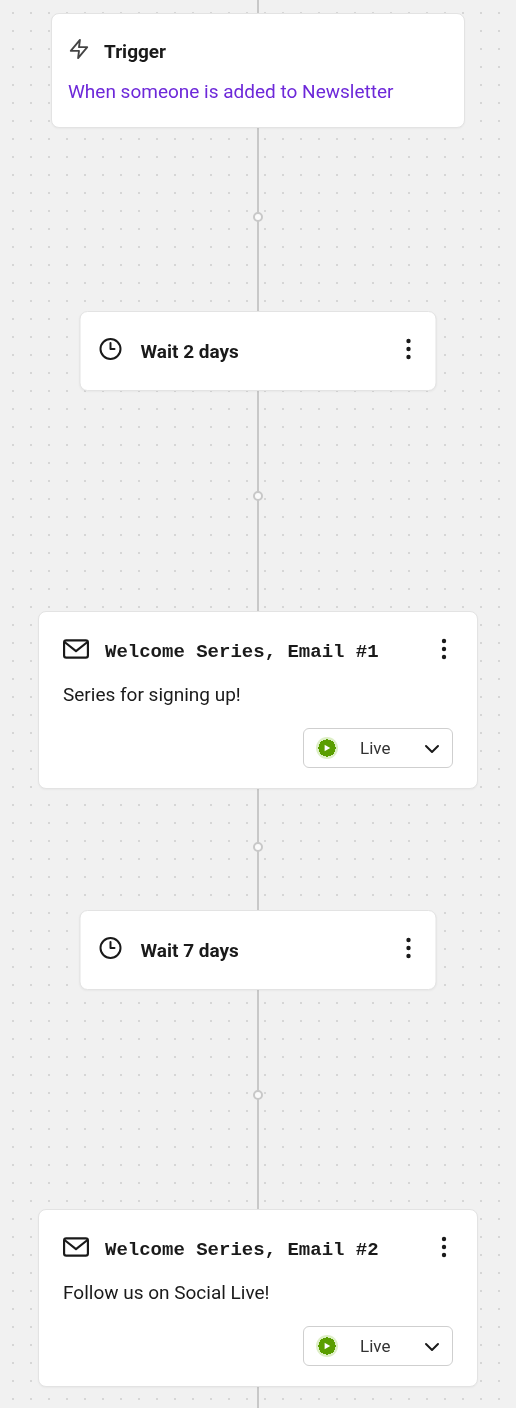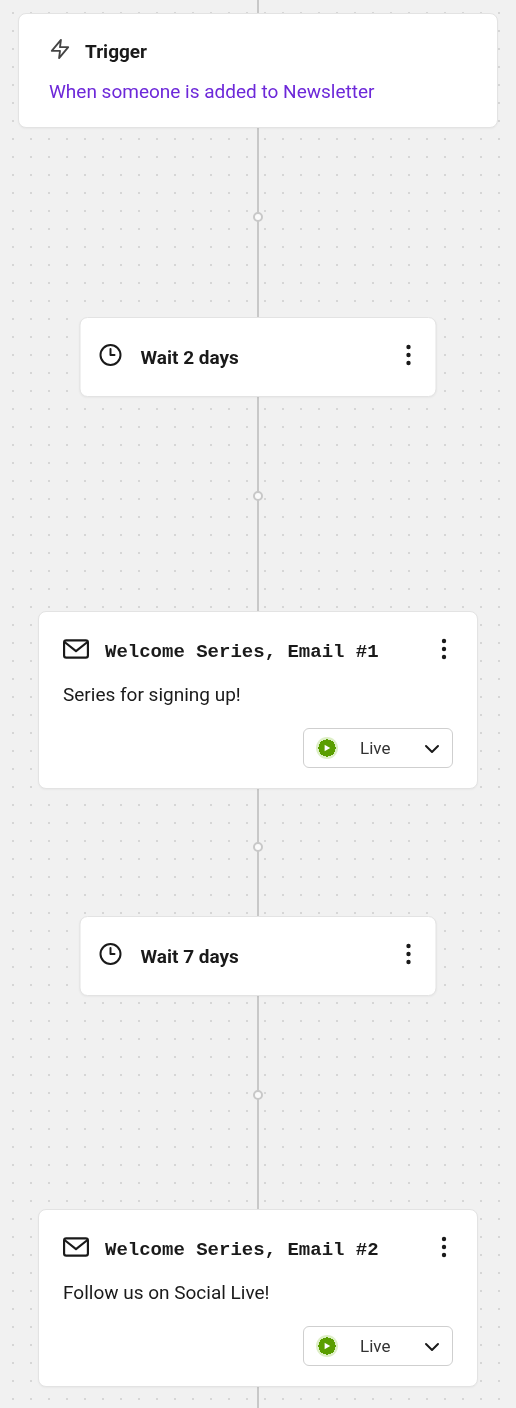--- a/index.html
+++ b/index.html
@@ -45,37 +45,36 @@
     border: 1px solid #e3e3e3;
     border-radius: 8px;
     box-shadow: 0 1px 2px rgba(0,0,0,0.04);
     left: 50%;
     transform: translateX(-50%);
   }
 
   
   .trigger-card {
     top: 13px;
-    width: 480px;
-    padding: 22px 24px 24px 30px;
+    width: 414px;
+    padding: 22px 24px 24px 16px;
   }
   .trigger-head {
     display: flex;
     align-items: center;
     gap: 14px;
     margin-bottom: 14px;
   }
   .trigger-title { font-size: 19px; font-weight: 700; }
   .trigger-desc { font-size: 19px; color: #6d28d9; }
 
   
   .wait-card {
     width: 357px;
     padding: 22px 18px;
-    margin-top: 6px;
   }
   .wait-body { display: flex; align-items: center; }
   .wait-icon { flex: 0 0 auto; }
   .wait-label { margin-left: 18px; font-size: 19px; font-weight: 700; flex: 1; }
 
   
   .email-card {
     width: 440px;
     padding: 22px 24px 20px 24px;
   }

